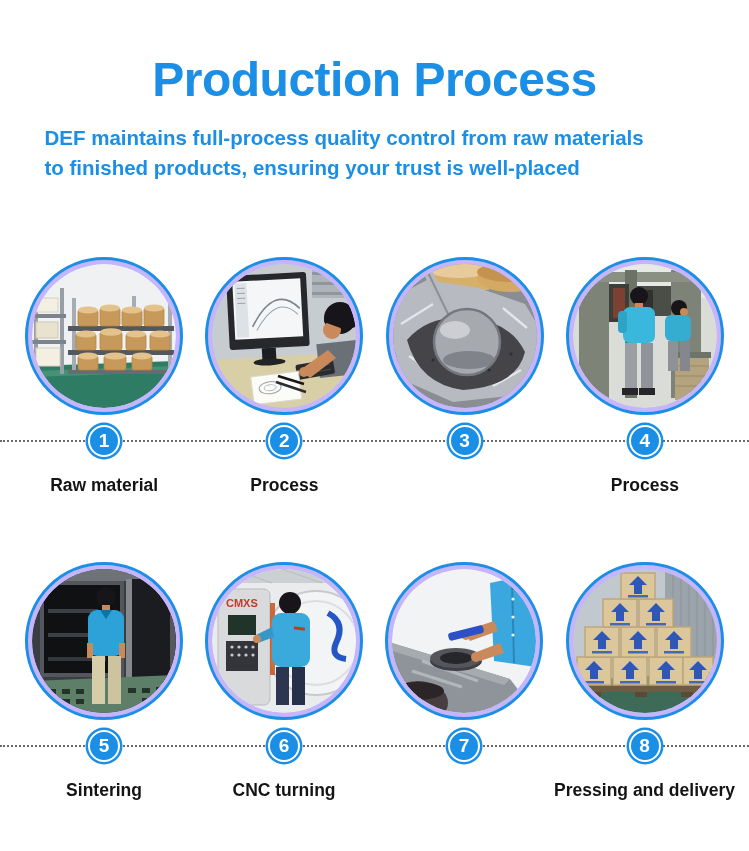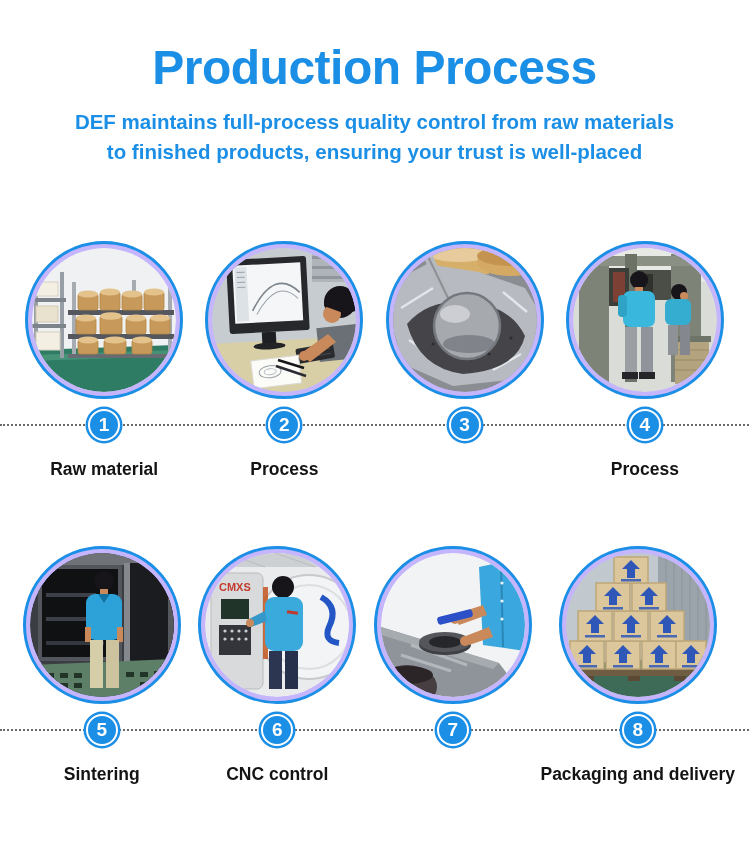--- a/index.html
+++ b/index.html
@@ -1,20 +1,20 @@
 <!DOCTYPE html>
 <html style="--accent_blue: #1b8ee6; --label_color: #141414; --dotted_line_color: #6a6a6a; --background: #ffffff;"><head>
 <meta charset="utf-8">
 <style>
   html,body{margin:0;padding:0;background:#fff;}
   .page{position:relative;width:749px;height:851px;background:var(--background,#fff);
         overflow:hidden;font-family:"Liberation Sans",sans-serif;}
-  .title{margin:4px;padding-top:36px;text-align:center;font-size:48px;line-height:1.15;
+  .title{margin:16px;padding-top:36px;text-align:center;font-size:48px;line-height:1.15;
          font-weight:700;color:var(--accent_blue,#1b8ee6);letter-spacing:-0.5px;}
-  .subtitle{margin:12px auto 0;max-width:660px;text-align:center;font-size:20.5px;
+  .subtitle{margin:12px auto 0;max-width:660px;text-align:left;font-size:20.5px;
             line-height:1.45;font-weight:700;color:var(--accent_blue,#1b8ee6);text-wrap:balance;}
   .row{position:relative;display:flex;padding:0 14px;}
   .row1{margin-top:74px;}
   .row2{margin-top:66px;}
   .dotline{position:absolute;left:0;right:0;top:183px;border-top:2px dotted var(--dotted_line_color,#6a6a6a);z-index:0;}
   .step{flex:1;display:flex;flex-direction:column;align-items:center;position:relative;z-index:1;}
   .photo-ring{width:158px;height:158px;box-sizing:border-box;border:3px solid var(--accent_blue,#1b8ee6);
               border-radius:50%;padding:4px;background:#c4b5fd;}
   .photo-ring svg{display:block;border-radius:50%;}
   .badge{margin-top:10px;width:28px;height:28px;border-radius:50%;
@@ -323,21 +323,21 @@
             <polygon points="60,58 44,66 46,74 62,68" fill="#3598c8"></polygon>
             <circle class="skin" cx="45" cy="70" r="4"></circle>
             <rect x="64" y="98" width="13" height="38" fill="#2c3650"></rect>
             <rect x="80" y="98" width="13" height="38" fill="#26304a"></rect>
           </g>
         </svg>
       </div>
       <div class="badge">
           <span>6</span>
         </div>
-      <div class="label">CNC control</div>
+      <div class="label">CNC turning</div>
     </div>
 
     <div class="step">
       <div class="photo-ring">
         <svg width="144" height="144" viewBox="0 0 144 144">
           <defs>
               <clipPath id="pc7">
                 <circle cx="72" cy="72" r="72"></circle>
               </clipPath>
             </defs>
@@ -420,17 +420,17 @@
               <rect class="adash" x="73" y="54" width="20" height="2.5"></rect>
             <rect class="bx" x="48" y="4" width="34" height="26"></rect>
               <polygon class="arw" points="65,7 74,16 69,16 69,25 61,25 61,16 56,16"></polygon>
               <rect class="adash" x="55" y="26" width="20" height="2.5"></rect>
           </g>
         </svg>
       </div>
       <div class="badge">
           <span>8</span>
         </div>
-      <div class="label">Packaging and delivery</div>
+      <div class="label">Pressing and delivery</div>
     </div>
   </section>
 
 </div>
 
 </body></html>

